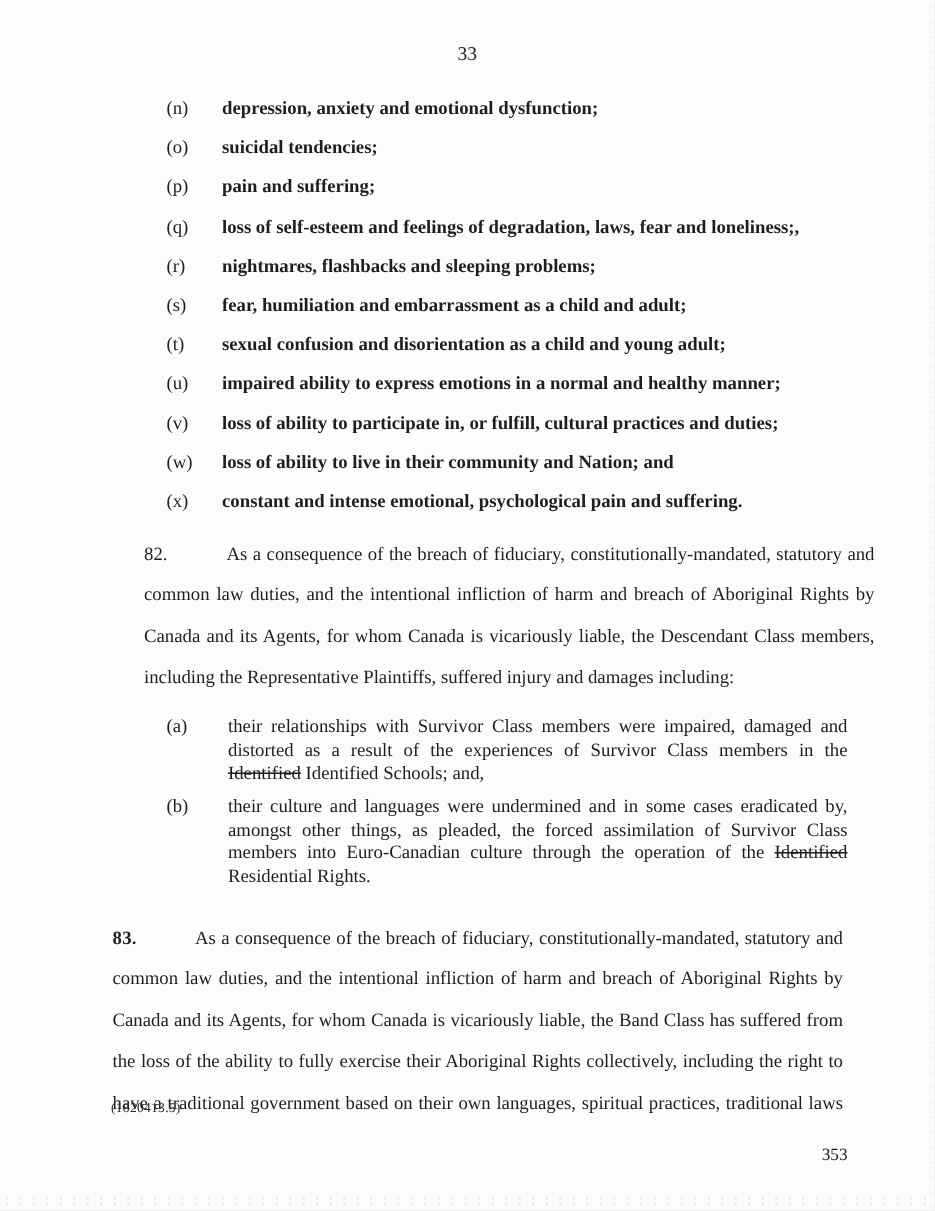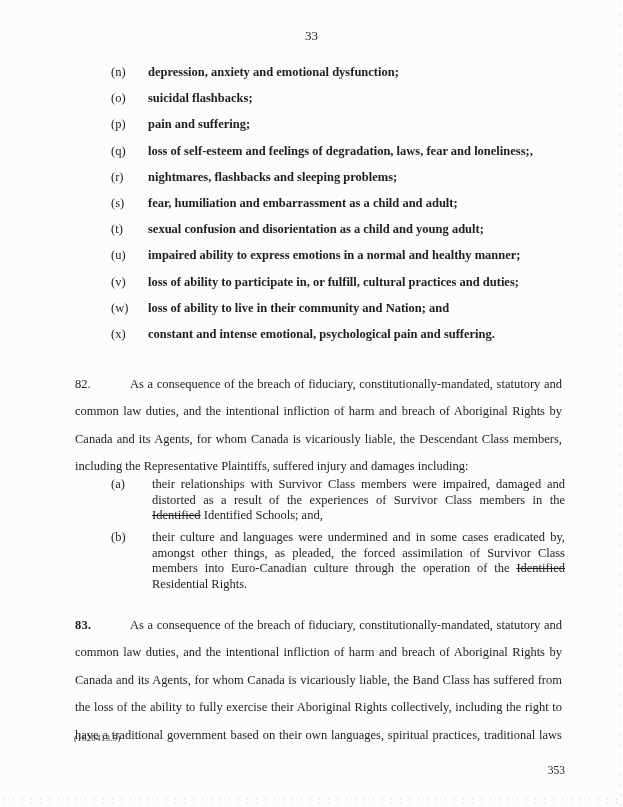--- a/index.html
+++ b/index.html
@@ -21,21 +21,21 @@
   .li-row { display:flex; height:26.2px; font-size:12.5px; line-height:16px; }
   .li-label { width:37px; flex:none; }
   .li-text { flex:1;font-weight:bold; }
   
   .para {
     position:absolute; left:75px; width:487px;
     font-size:12.5px; line-height:27.6px;
     text-align:justify; text-indent:55px;
   }
   .para .pnum { position:absolute; left:0; top:0; text-indent:0; }
-  #p82 { top:358px; }
+  #p82 { top:343px;margin-left:21px; }
   #p83 { top:599px; text-align-last:justify; }
   #p83 .pnum { letter-spacing:0.2px;font-weight:bold; }
   
   .sub-item {
     position:absolute; left:111px; width:454px;
     display:flex; font-size:12.5px; line-height:15.5px;
   }
   .sub-label { width:41px; flex:none; }
   .sub-text { flex:1; text-align:justify; }
   #sub-a { top:477px; }
@@ -65,21 +65,21 @@
 
   <div class="letter-list" id="letter-list">
 
       <div class="li-row">
         <span class="li-label">(n)</span>
         <span class="li-text">depression, anxiety and emotional dysfunction;</span>
       </div>
 
       <div class="li-row">
         <span class="li-label">(o)</span>
-        <span class="li-text">suicidal flashbacks;</span>
+        <span class="li-text">suicidal tendencies;</span>
       </div>
 
       <div class="li-row">
         <span class="li-label">(p)</span>
         <span class="li-text">pain and suffering;</span>
       </div>
 
       <div class="li-row">
         <span class="li-label">(q)</span>
         <span class="li-text">loss of self-esteem and feelings of degradation, laws, fear and loneliness;,</span>

